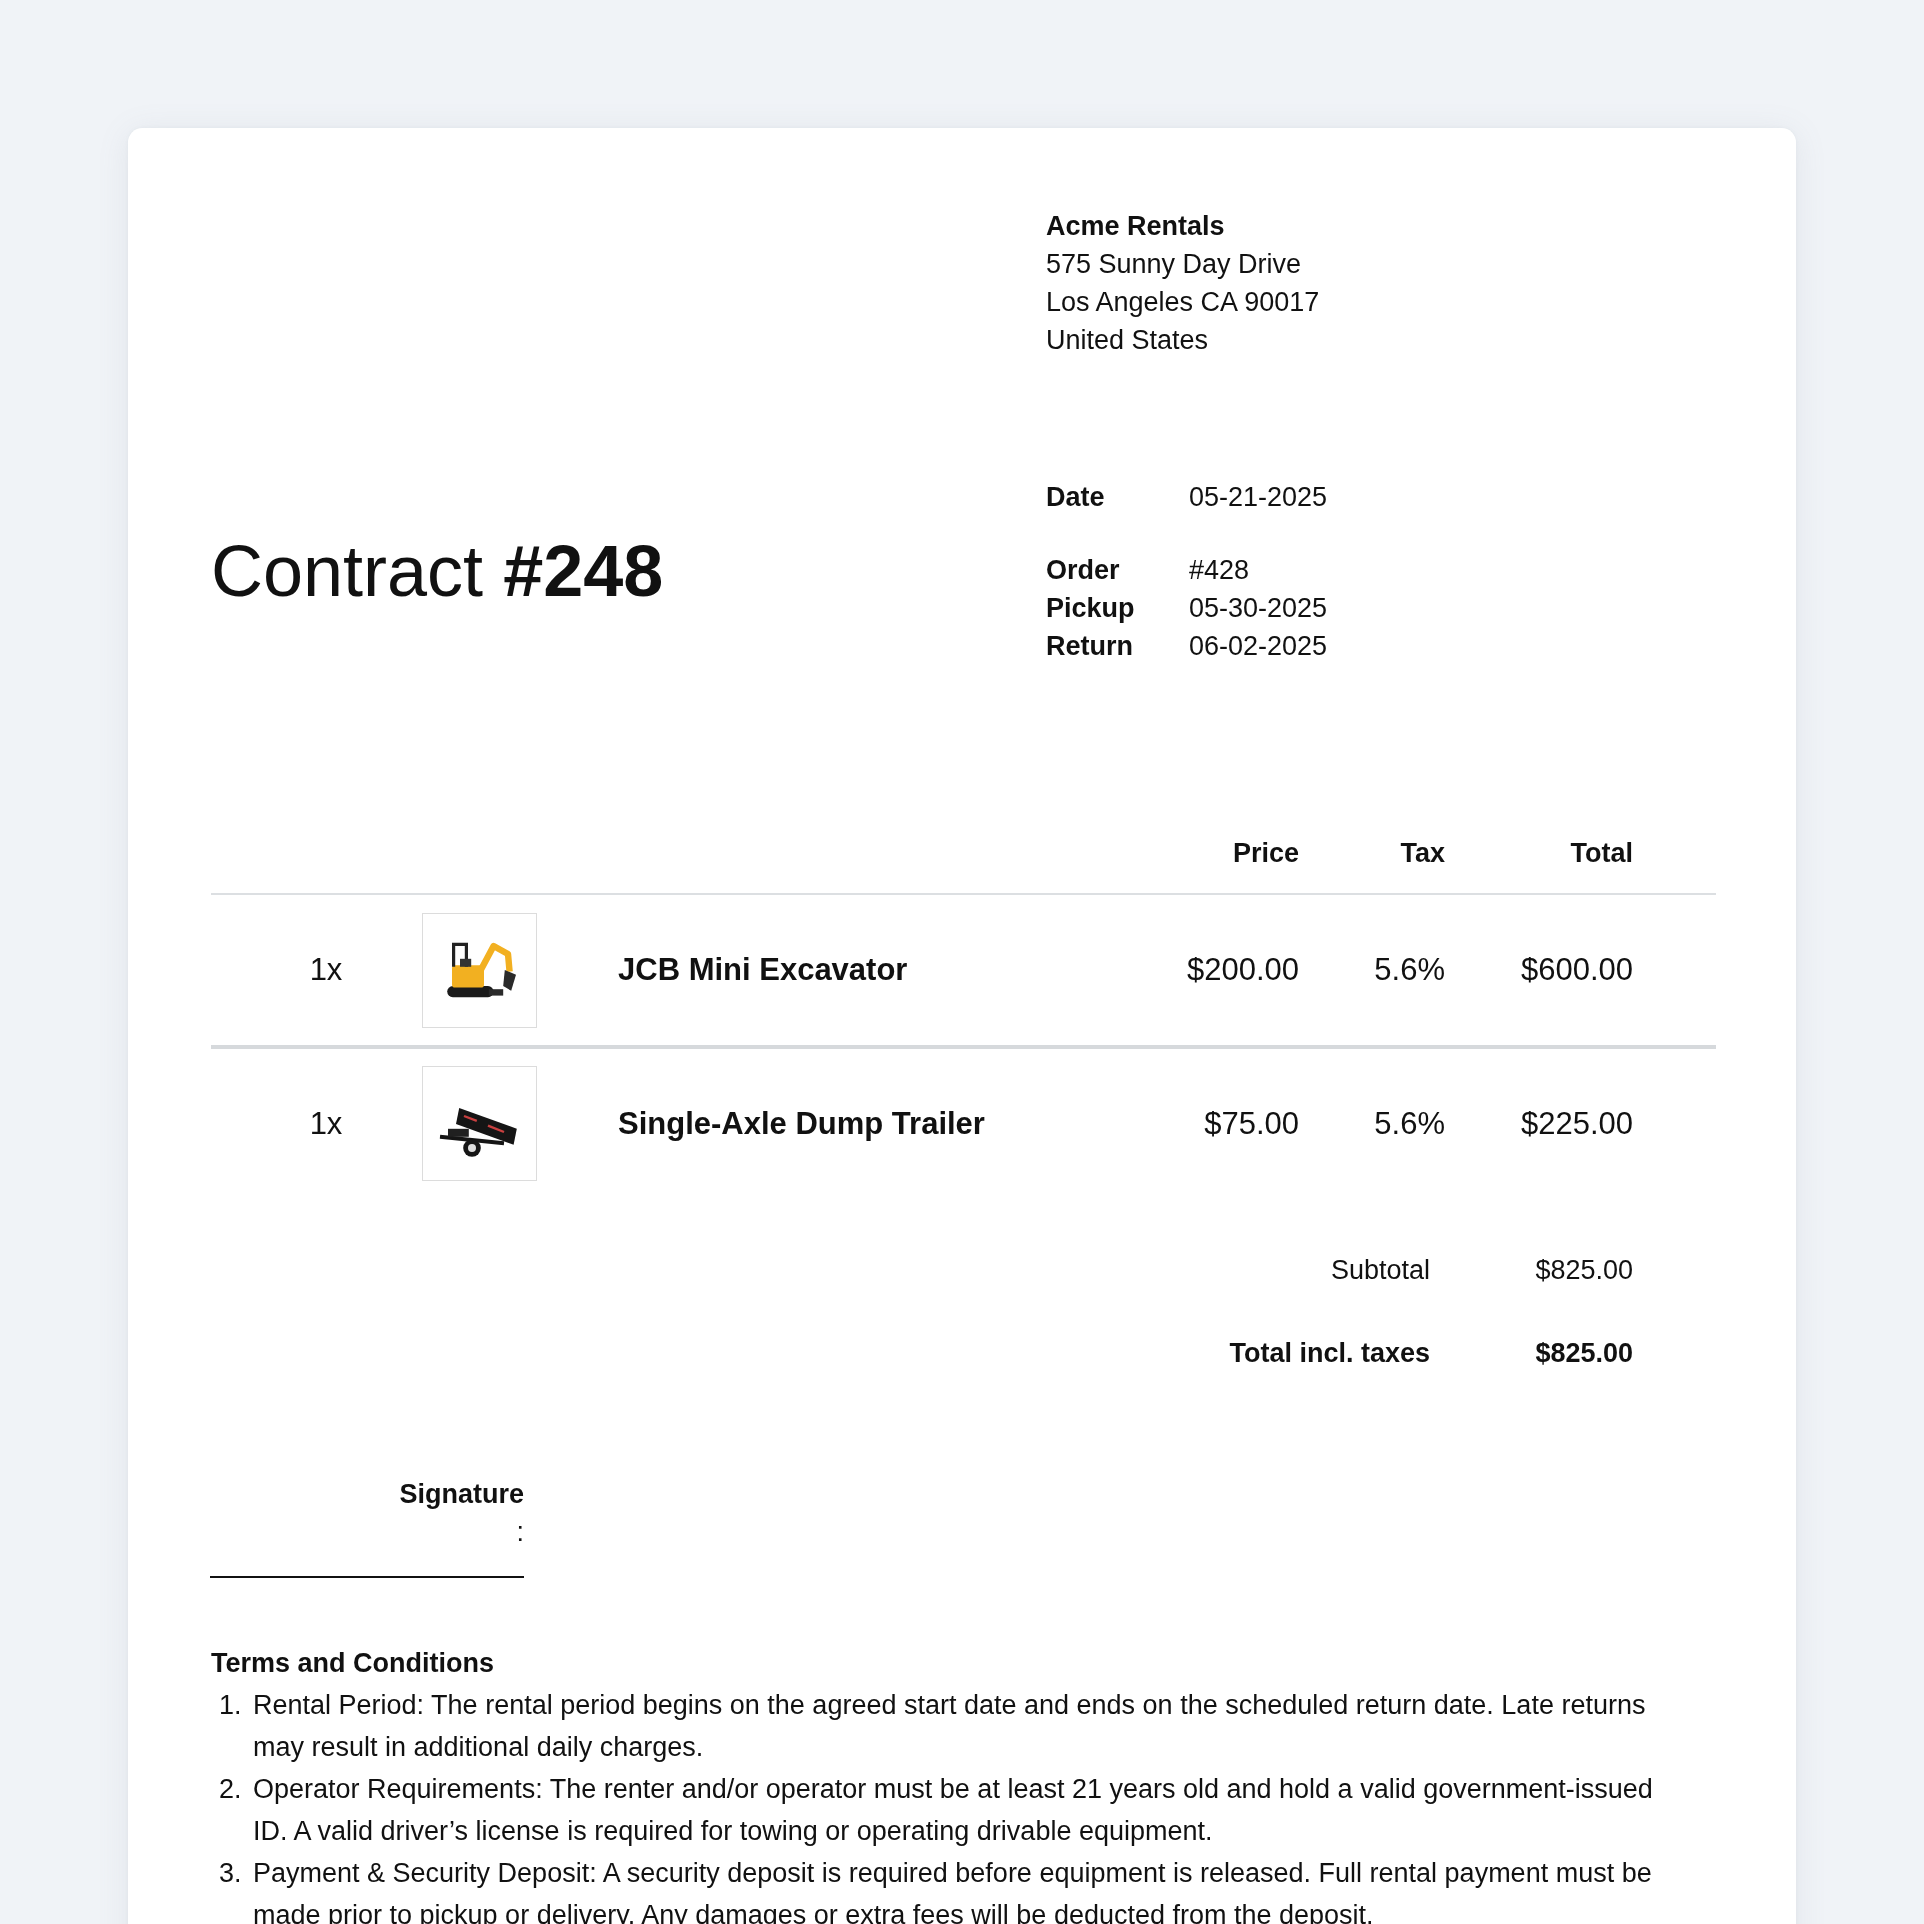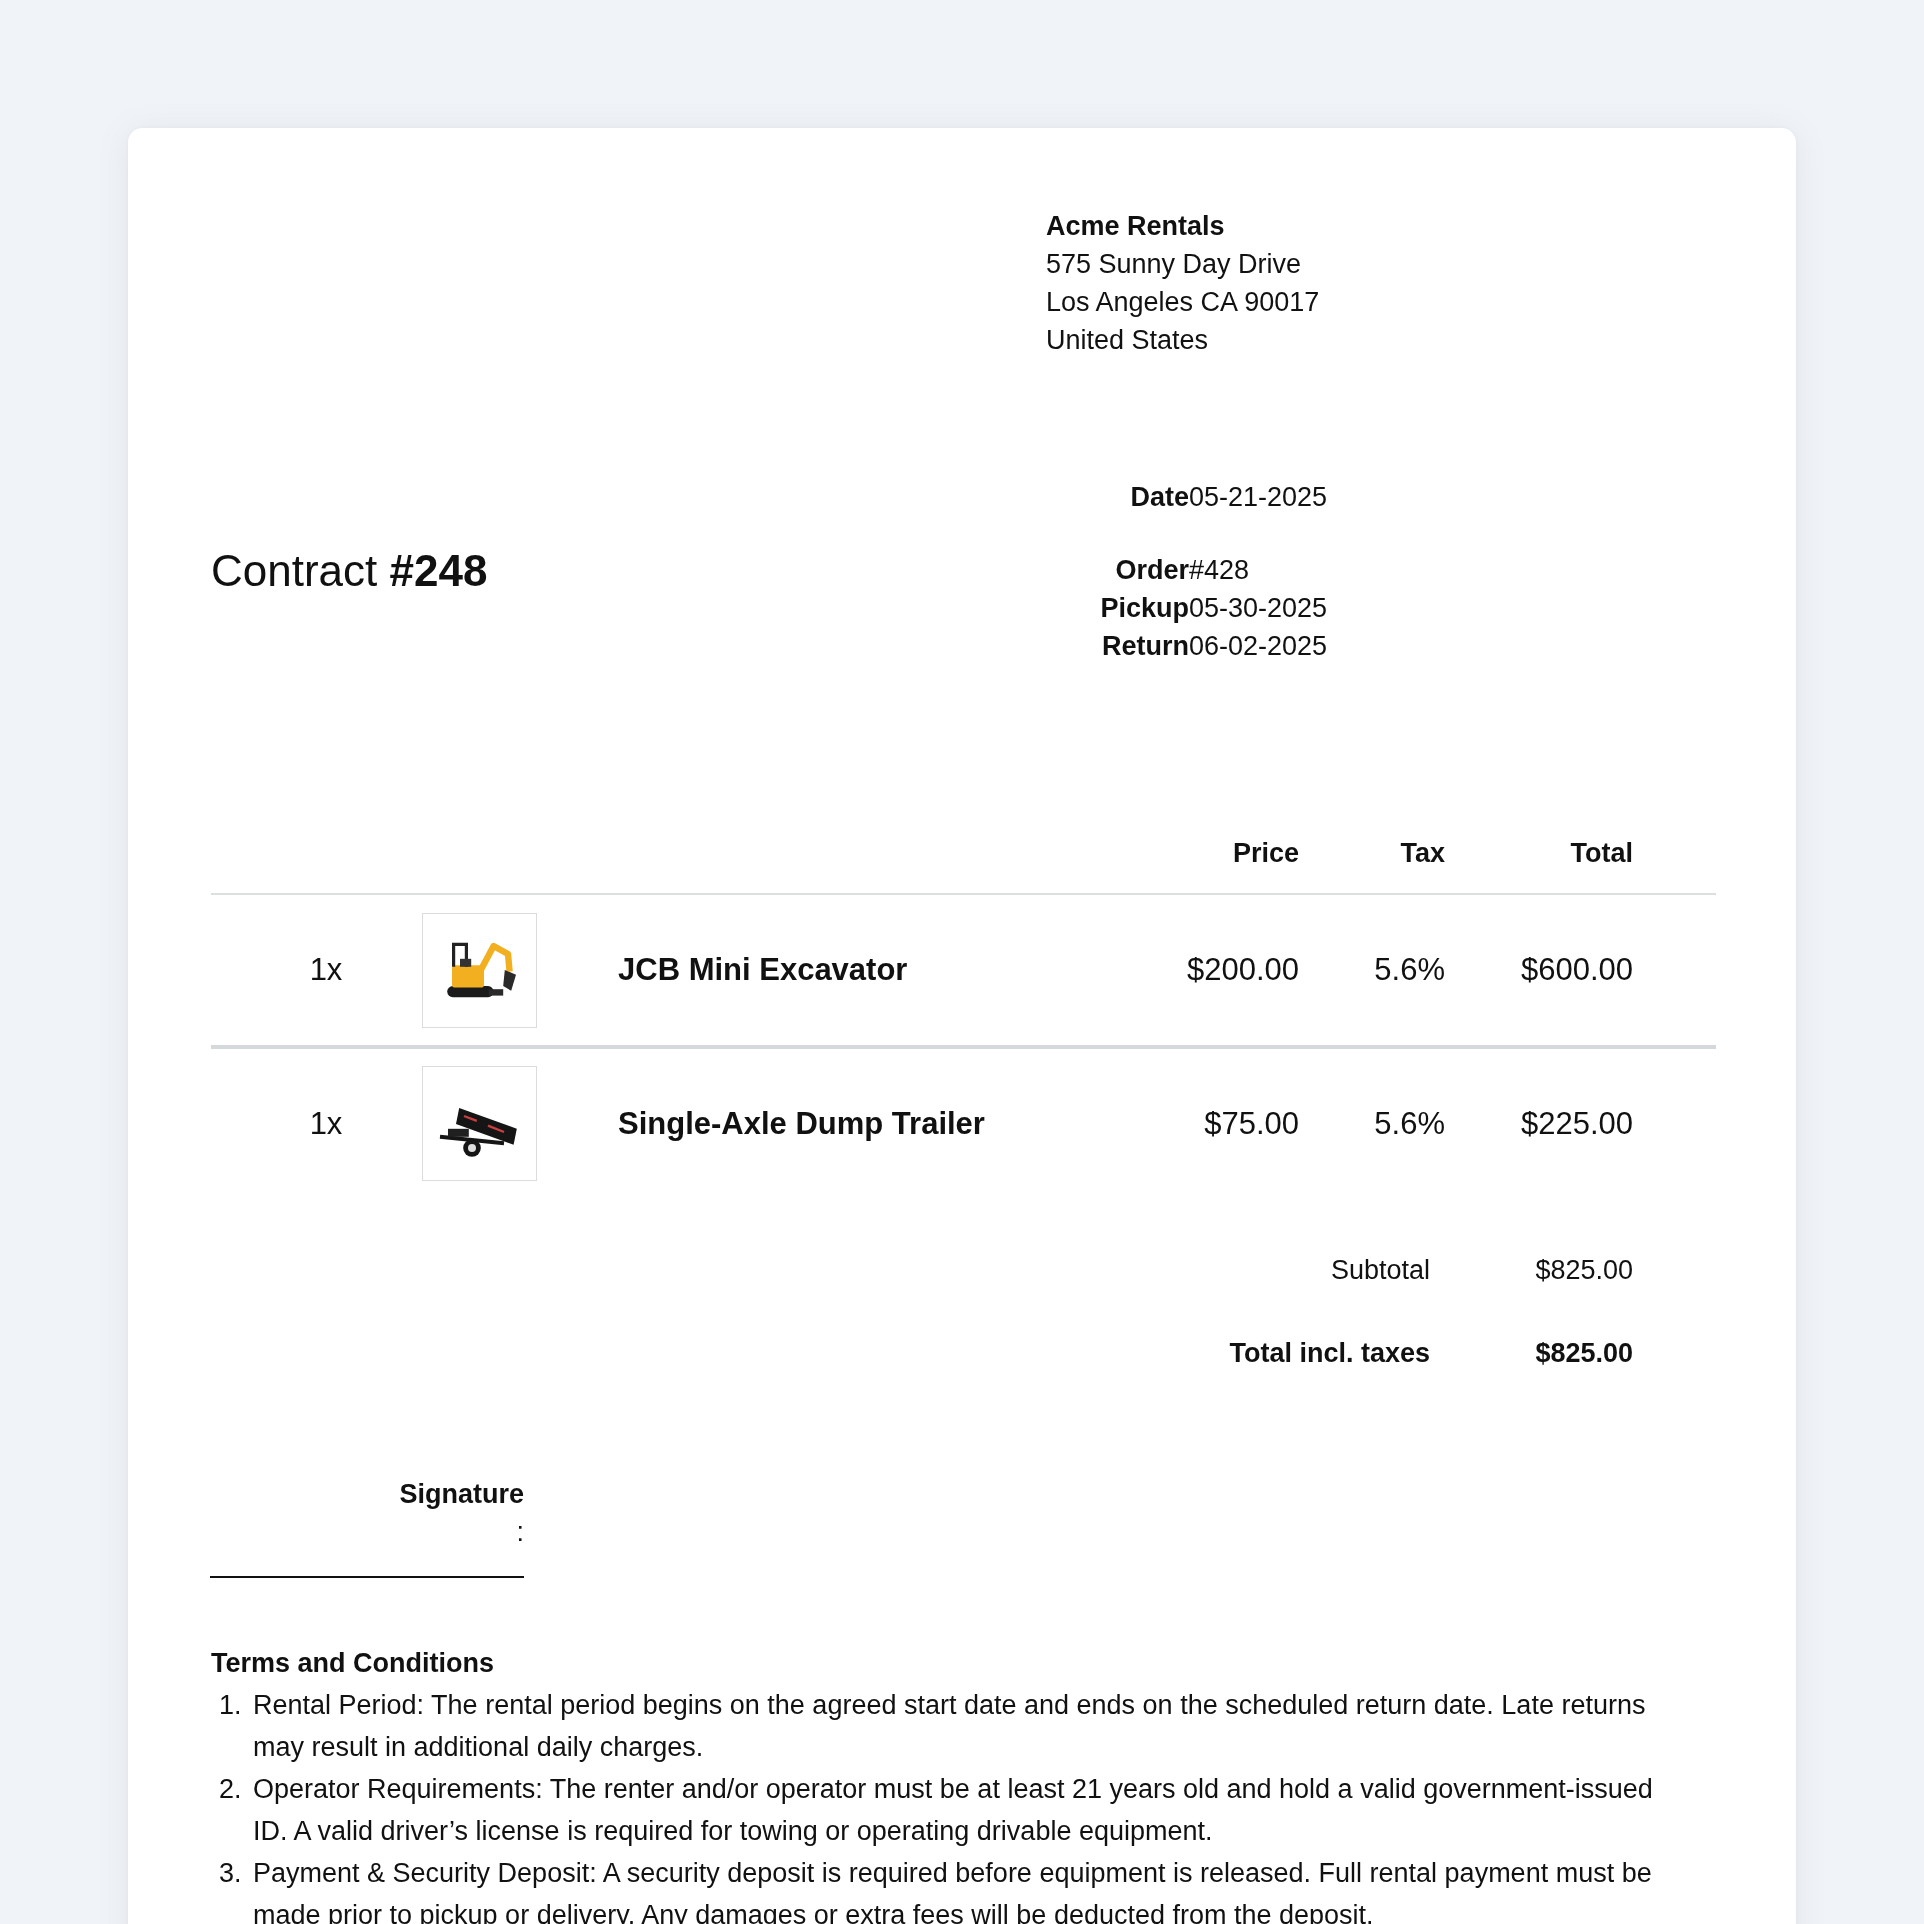--- a/index.html
+++ b/index.html
@@ -25,24 +25,24 @@
 
   
   .company { left: 918px; top: 79px; }
   .company div { font-size: 27px; line-height: 38px; }
 
   .logo { left: 1396px; top: 112px; width: 152px; height: 160px; }
 
   
   .meta { left: 918px; top: 350px; }
   .meta-row { display: flex; font-size: 27px; line-height: 38px; }
-  .meta-row .lbl { width: 143px; font-weight: 700; text-align: right; }
+  .meta-row .lbl { width: 143px; font-weight: 700; }
   .meta-gap { height: 35px; }
 
-  .title { left: 83px; top: 407px; font-size: 44px; line-height: 72px; font-weight: 400; }
+  .title { left: 83px; top: 407px; font-size: 72px; line-height: 72px; font-weight: 400; }
   .title b { font-weight: 700; }
 
   
   .table { left: 83px; top: 698px; width: 1505px; }
   .thead { position: relative; height: 67px; }
   .thead span { position: absolute; top: 8px; font-size: 27px; line-height: 38px; font-weight: 700; text-align: right; }
   .col-price { right: 417px; }
   .col-tax { right: 271px; }
   .col-total { right: 83px; }
   .divider { height: 2.4px; background: #dcdfe2; }

